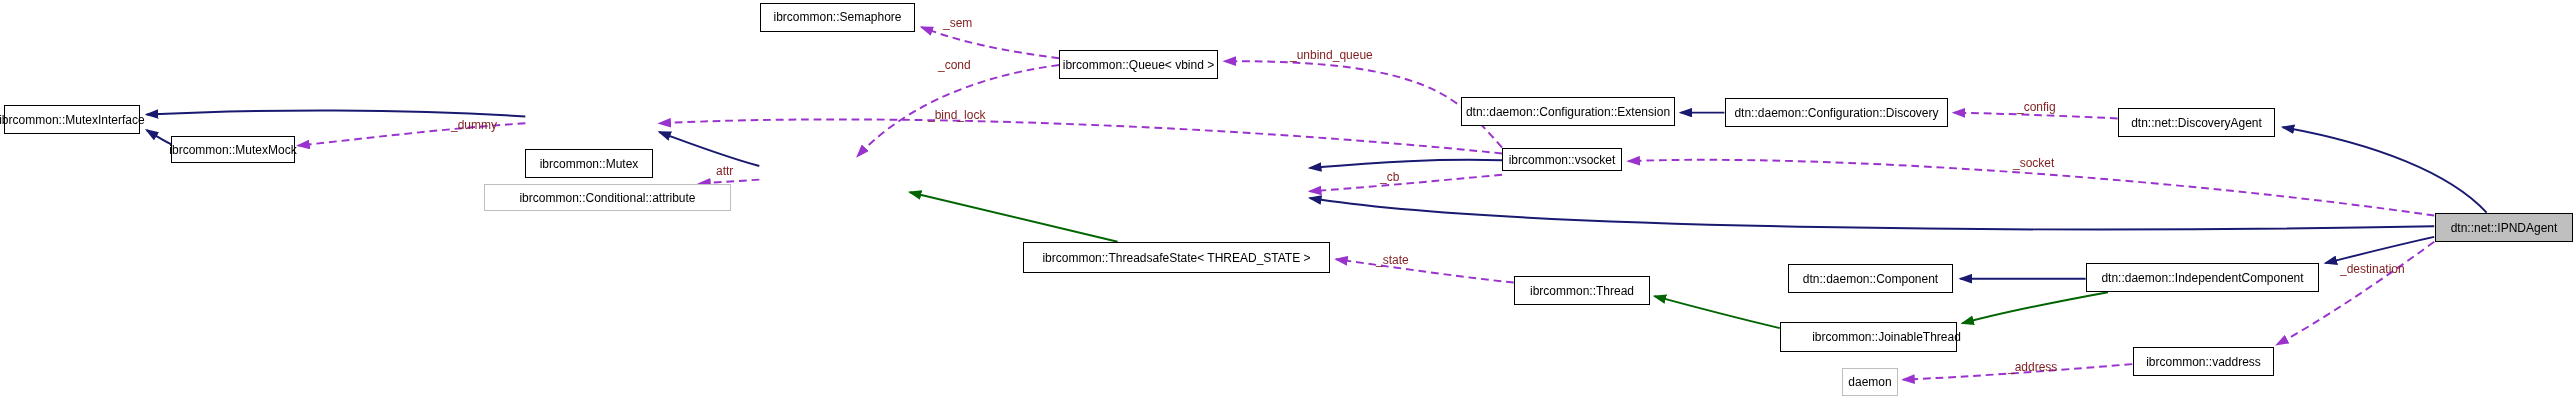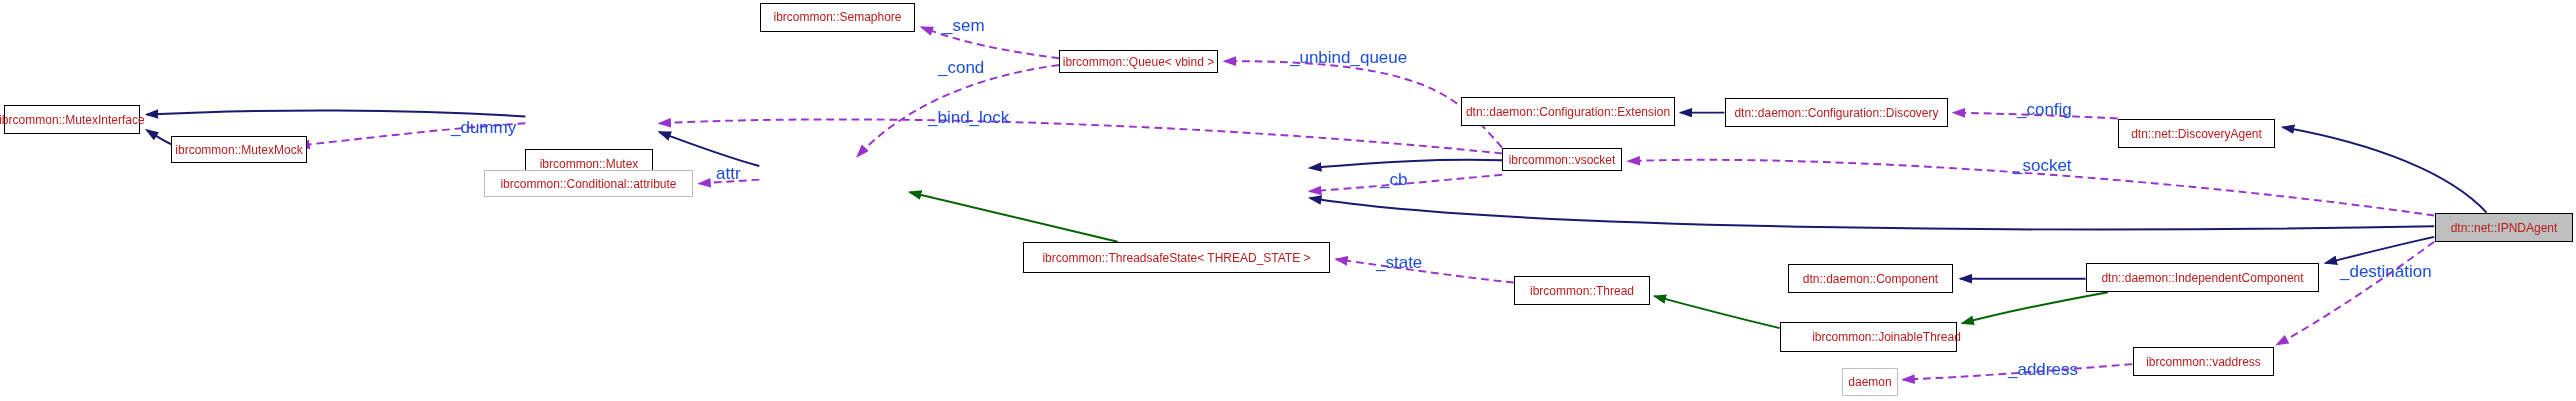--- a/index.html
+++ b/index.html
@@ -9,32 +9,32 @@
     background:#ffffff;
     font-family:"Liberation Sans", sans-serif;
     overflow:hidden;
   }
   svg.edges{position:absolute;left:0;top:0;width:2576px;height:401px;}
   .node{
     position:absolute;
     box-sizing:border-box;
     border:1.9px solid #000000;
     background:#ffffff;
-    color:#b91c1c;
+    color:#000000;
     display:flex;align-items:center;justify-content:center;
     font-size:12px;
     white-space:nowrap;
     z-index:2;
   }
   .node.ext{border-color:#bebebe;}
   .node.focus{background:#bfbfbf;}
   .elabel{
     position:absolute;
-    color:#1d4ed8;
-    font-size:17px;
+    color:#7f1d1d;
+    font-size:12px;
     white-space:nowrap;
     z-index:3;
   }
   .epath{fill:none;stroke-width:2;}
   .inherit{stroke:#191970;}
   .protect{stroke:#006400;}
   .usage{stroke:#9a32cd;stroke-dasharray:8,5;}
 </style>
 </head>
 <body>
@@ -76,29 +76,29 @@
     <path class="epath usage" d="M 781,185 L 719,189" marker-end="url(#arr-purple)"></path>
     <path class="epath usage" d="M 1546,180 C 1480,186 1420,192 1348,197" marker-end="url(#arr-purple)"></path>
     <path class="epath usage" d="M 2506,222 C 2250,185 1880,158 1676,166" marker-end="url(#arr-purple)"></path>
     <path class="epath usage" d="M 1558,291 C 1500,285 1440,276 1375,267" marker-end="url(#arr-purple)"></path>
     <path class="epath usage" d="M 2506,249 C 2450,290 2390,330 2344,355" marker-end="url(#arr-purple)"></path>
     <path class="epath usage" d="M 2195,375 C 2110,382 2030,388 1959,391" marker-end="url(#arr-purple)"></path>
     <path class="epath usage" d="M 2180,122 C 2120,119 2060,117 2011,116" marker-end="url(#arr-purple)"></path>
   </svg>
 
   <div class="node" style="left:3.9px;top:105px;width:136px;height:29px;">ibrcommon::MutexInterface</div>
-  <div class="node" style="left:171px;top:136px;width:136px;height:27px;">ibrcommon::MutexMock</div>
+  <div class="node" style="left:171px;top:136px;width:124px;height:27px;">ibrcommon::MutexMock</div>
   <div class="node" style="left:525px;top:109px;width:128px;height:29px;margin-top:40px;">ibrcommon::Mutex</div>
   <div class="node" style="left:760px;top:2.9px;width:155px;height:29px;">ibrcommon::Semaphore</div>
-  <div class="node" style="left:1059px;top:50px;width:159px;height:23px;">ibrcommon::Queue&lt; vbind &gt;</div>
-  <div class="node ext" style="left:484px;top:170px;width:209px;height:27px;">ibrcommon::Conditional::attribute</div>
+  <div class="node" style="left:1059px;top:50px;width:159px;height:29px;">ibrcommon::Queue&lt; vbind &gt;</div>
+  <div class="node ext" style="left:484px;top:184px;width:247px;height:27px;">ibrcommon::Conditional::attribute</div>
   <div class="node" style="left:1023px;top:242px;width:307px;height:31px;">ibrcommon::ThreadsafeState&lt; THREAD_STATE &gt;</div>
   <div class="node" style="left:1461px;top:97px;width:214px;height:29px;">dtn::daemon::Configuration::Extension</div>
   <div class="node" style="left:1725px;top:98px;width:223px;height:29px;">dtn::daemon::Configuration::Discovery</div>
-  <div class="node" style="left:2118px;top:108px;width:157px;height:29px;margin-top:11px;">dtn::net::DiscoveryAgent</div>
+  <div class="node" style="left:2118px;top:108px;width:157px;height:29px;">dtn::net::DiscoveryAgent</div>
   <div class="node" style="left:1502px;top:148px;width:120px;height:23px;">ibrcommon::vsocket</div>
   <div class="node" style="left:1514px;top:276px;width:136px;height:29px;">ibrcommon::Thread</div>
   <div class="node" style="left:1788px;top:264px;width:165px;height:29px;">dtn::daemon::Component</div>
   <div class="node" style="left:1780px;top:322px;width:177px;height:30px;padding-left:36px;">ibrcommon::JoinableThread</div>
   <div class="node" style="left:2086px;top:263px;width:233px;height:29px;">dtn::daemon::IndependentComponent</div>
   <div class="node" style="left:2133px;top:347px;width:141px;height:29px;">ibrcommon::vaddress</div>
   <div class="node ext" style="left:1842px;top:368px;width:56px;height:28px;">daemon</div>
   <div class="node focus" style="left:2435px;top:213px;width:138px;height:29px;">dtn::net::IPNDAgent</div>
 
   <span class="elabel" style="left:412px;top:118px;margin-left:39px;">_dummy</span>

